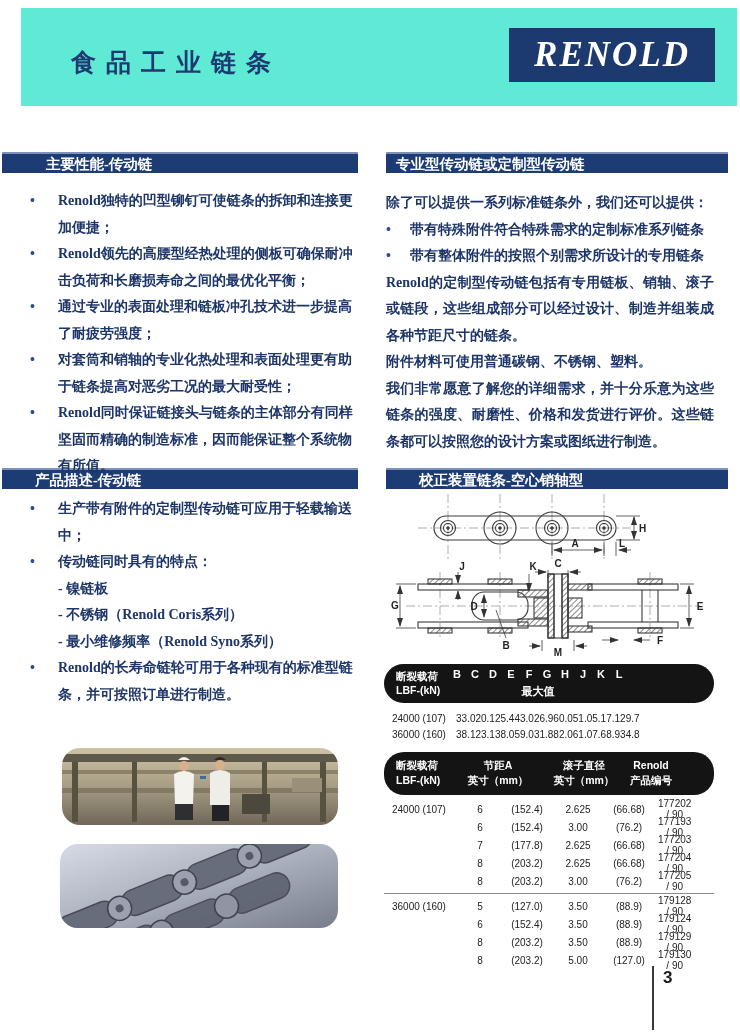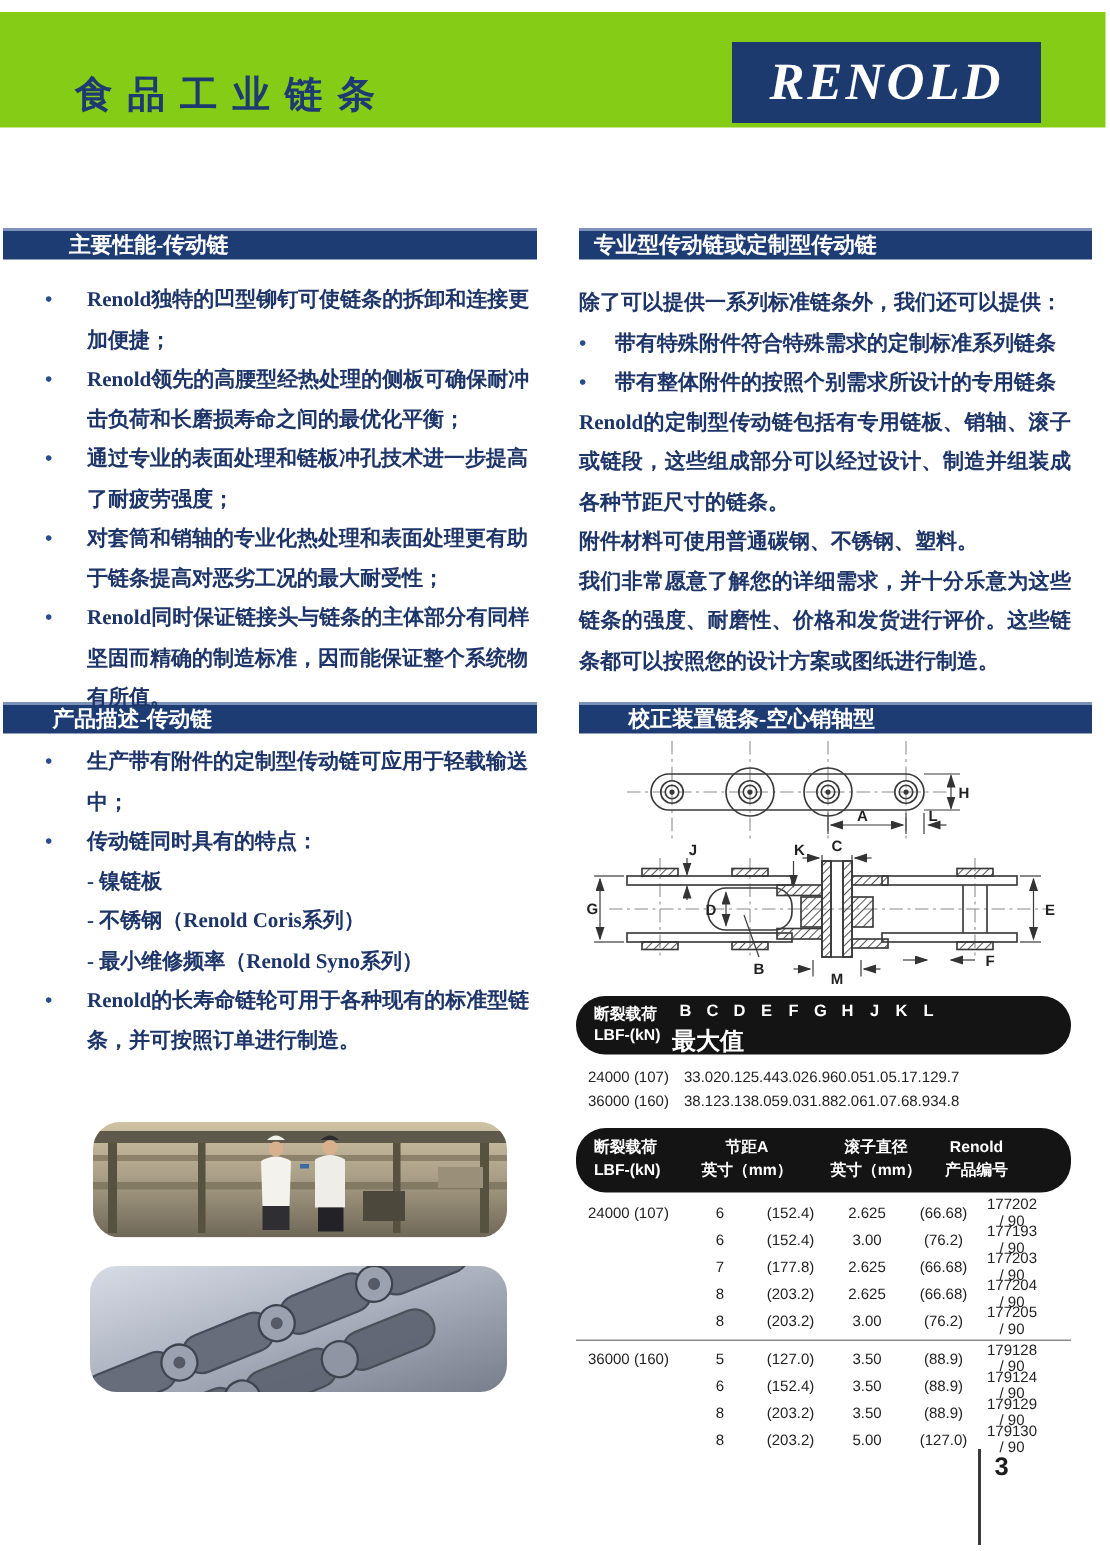--- a/index.html
+++ b/index.html
@@ -3,21 +3,21 @@
 <meta charset="utf-8">
 <style>
   html,body { margin:0; padding:0; background:#ffffff; }
   .page {
     position:relative; width:740px; height:1034px; background:#ffffff;
     overflow:hidden;
     font-family:"Liberation Serif","DejaVu Serif",serif;
   }
 
   
-  .band { position:absolute; left:0; right:3px; top:8px; height:77px; background:#84cc16; }
+  .band { position:absolute; left:21px; right:3px; top:8px; height:98px; background:#5eead4; }
   .band-title {
     position:absolute; left:50px; top:38px;
     font-family:"Liberation Sans","DejaVu Sans",sans-serif;
     font-size:25px; font-weight:bold; color:#1e3a72; letter-spacing:10px;
   }
   .logo-box {
     position:absolute; left:488px; top:20px; width:206px; height:54px;
     background:#1c3a6e; display:flex; align-items:center; justify-content:center;
   }
   .logo-text {
@@ -58,21 +58,21 @@
   #dims-table { top:664px; }
   #prod-table { top:752px; }
 
   .stadium {
     position:relative; background:#141414; border-radius:20px; color:#ffffff;
   }
   #dims-head { height:39px; }
   .t-load-head { position:absolute; left:12px; top:5px; font-size:10.5px; font-weight:bold; line-height:14px; }
   #t1-letters { position:absolute; left:64px; top:4px; width:180px; display:flex; }
   #t1-letters span { flex:1; text-align:center; font-size:11px; font-weight:bold; }
-  #t1-sub { position:absolute; left:64px; top:20px; width:180px; text-align:left; font-size:16px; font-weight:bold; }
+  #t1-sub { position:absolute; left:64px; top:20px; width:180px; text-align:center; font-size:11px; font-weight:bold; }
 
   #t1-rows { margin-top:7px; }
   .t1-row { display:flex; height:16px; align-items:center; font-size:10px; color:#222; }
   .t1-load { width:64px; padding-left:8px; flex:none; }
   .t1-vals { width:180px; display:flex; }
   .t1-vals span { flex:1; text-align:center; }
 
   #prod-head { height:43px; display:flex; box-sizing:border-box; padding:6px 0 0 12px; }
   .hg { font-size:10.5px; font-weight:bold; line-height:15px; }
   .hg1 { width:66px; text-align:left; }

